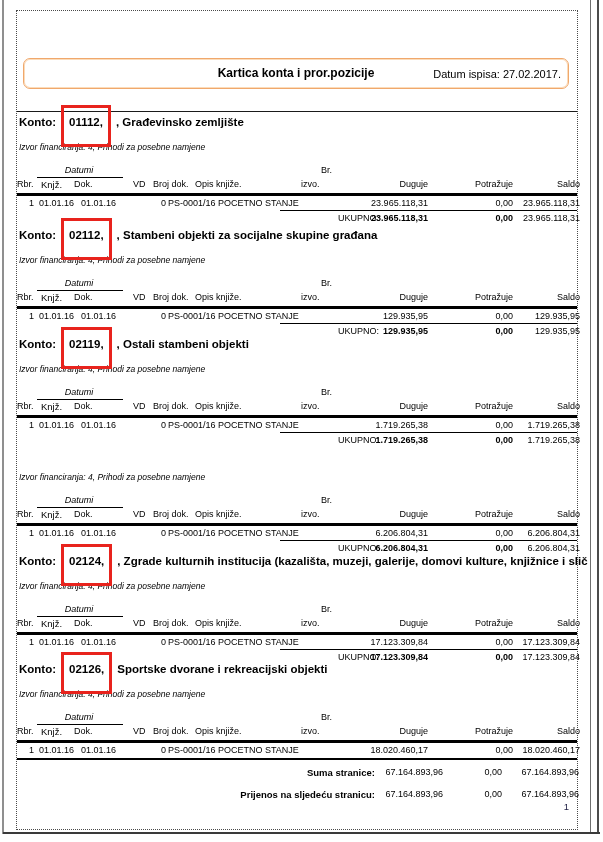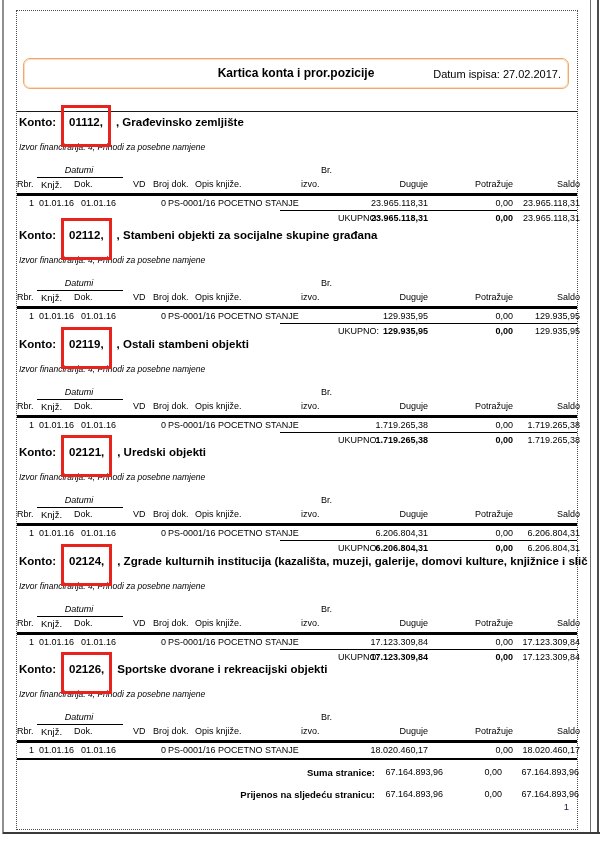--- a/index.html
+++ b/index.html
@@ -192,23 +192,20 @@
     <div class="sub-rule"></div>
     <div class="trow ukupno-row">
       <span class="u-label">UKUPNO:</span>
       <span class="col-duguje bold">1.719.265,38</span>
       <span class="col-potraz bold">0,00</span>
       <span class="col-saldo">1.719.265,38</span>
     </div>
   </div>
 
   <div class="section" style="top: 434px;">
-    <div class="konto-line">
-      <span class="konto-label">Konto:</span><span class="konto-num">02121,</span><span class="konto-name">, Uredski objekti</span>
-    </div>
     <div class="izvor">Izvor financiranja: 4, Prihodi za posebne namjene</div>
     <div class="trow group-row">
       <span class="c-datumi">Datumi</span>
       <span class="datumi-rule"></span>
       <span class="c-br">Br.</span>
     </div>
     <div class="trow hdr-row">
       <span class="h-rbr">Rbr.</span>
       <span class="h-knjz">Knjž.</span>
       <span class="h-dok">Dok.</span>

